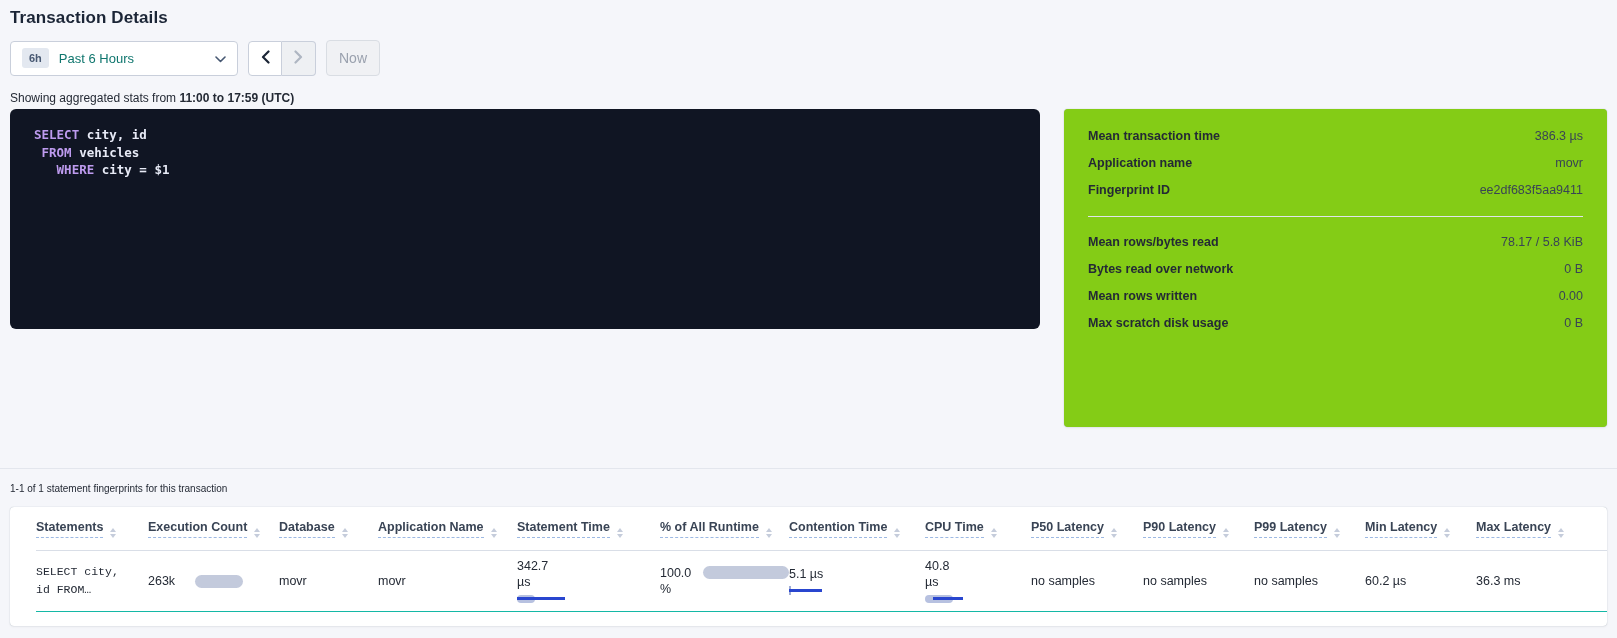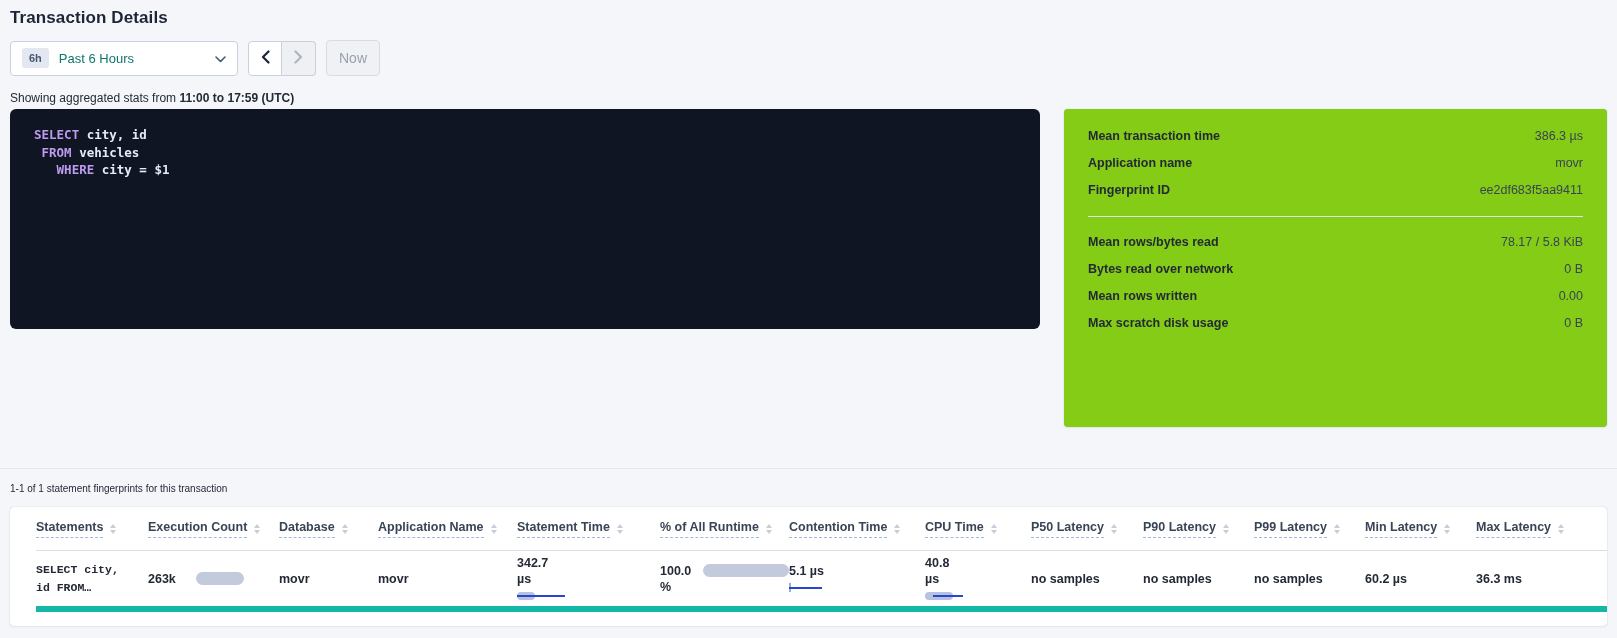--- a/index.html
+++ b/index.html
@@ -44,28 +44,28 @@
   .resource-heading{font-size:14.5px;font-weight:700;color:#1B2536;margin:4px 0 13px;}
 
   .section-divider{border:none;border-top:1px solid #E3E6ED;margin:41px -10px 0;}
   .caption{font-size:10px;color:#242A35;margin:14px 0 13px;}
 
   .table-card{background:#fff;border-radius:4px;padding:0 0 14px 26px;
               box-shadow:0 0 1px rgba(67,90,111,.45),0 1px 3px rgba(0,0,0,.05);}
   .thead,.trow{display:grid;
     grid-template-columns:112px 131px 99px 139px 143px 129px 136px 106px 112px 111px 111px 111px 1fr;}
   .thead{height:44px;align-items:center;border-bottom:1px solid #D9DEE7;}
-  .th{display:flex;align-items:center;gap:7px;font-size:12.5px;font-weight:700;color:#394455;cursor:pointer;}
+  .th{display:flex;align-items:flex-end;gap:7px;font-size:12.5px;font-weight:700;color:#394455;cursor:pointer;}
   .th .lbl{border-bottom:1px dashed #9DB9E3;padding-bottom:3px;}
   .sort{display:flex;flex-direction:column;gap:2px;}
   .sort i{display:block;width:0;height:0;border-left:3.5px solid transparent;border-right:3.5px solid transparent;}
   .sort .up{border-bottom:4px solid #C5CCDB;}
   .sort .down{border-top:4px solid #C5CCDB;}
 
-  .trow{min-height:61px;align-items:center;border-bottom:6px solid #14b8a6;font-size:12.5px;color:#242A35;font-weight:bold;}
+  .trow{min-height:61px;align-items:center;border-bottom:1px solid #14b8a6;font-size:12.5px;color:#242A35;}
   .cell-stmt{font-family:"Liberation Mono",monospace;font-size:11.5px;line-height:18px;
              white-space:pre-line;color:#242A35;cursor:pointer;}
   .cell-exec{display:flex;align-items:center;gap:20px;}
   .pill{background:var(--bar-gray);border-radius:7px;display:inline-block;}
   .pill.exec{width:48px;height:13px;}
   .pill.pct{width:115px;height:13px;}
   .stacked{display:flex;flex-direction:column;gap:2px;line-height:14px;}
   .cell-pct{display:flex;align-items:flex-start;gap:12px;}
   .chart{position:relative;height:10px;margin-top:5px;}
   .chart .pill-s{position:absolute;top:1px;height:8px;border-radius:4px;background:var(--bar-small);}

